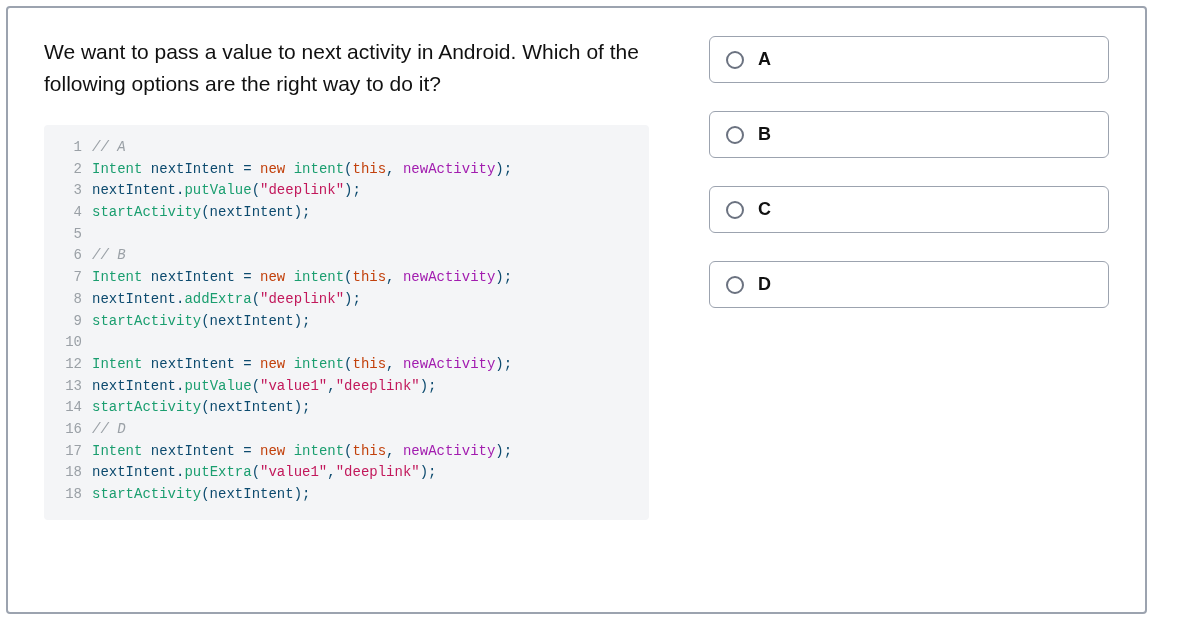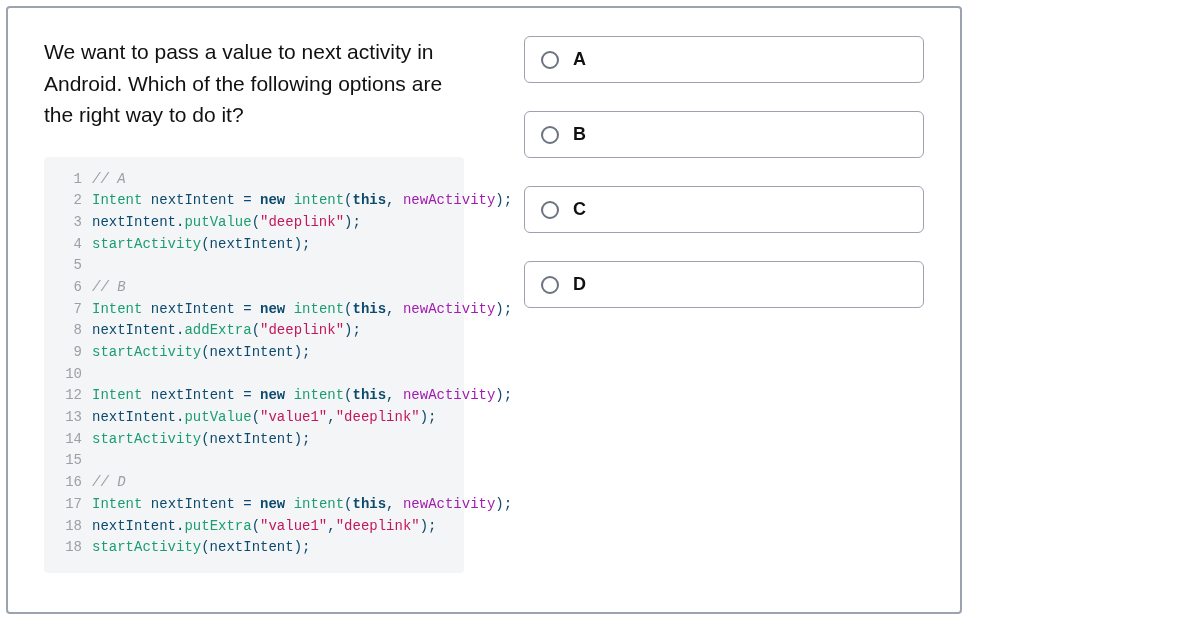--- a/index.html
+++ b/index.html
@@ -4,21 +4,21 @@
 <style>
   * { box-sizing: border-box; margin: 0; padding: 0; }
   body {
     font-family: -apple-system, BlinkMacSystemFont, "Segoe UI", Helvetica, Arial, sans-serif;
     background: #fff;
     padding: 6px;
   }
   .frame {
     border: 2px solid #9ca3af;
     border-radius: 4px;
-    width: 956px;
+    width: 1141px;
     height: 608px;
     padding: 28px 36px;
     display: flex;
     gap: 60px;
   }
   .left {
     flex: 1;
     min-width: 0;
   }
   .right {
@@ -47,21 +47,21 @@
   .ln {
     width: 24px;
     text-align: right;
     color: #9aa0a6;
     flex-shrink: 0;
     margin-right: 10px;
     user-select: none;
   }
   .tok-comment { color: #9aa0a6; font-style: italic; }
   .tok-type    { color: #1a9e6f; }
-  .tok-kw      { color: #0c4a6e; font-weight: bold; }
+  .tok-kw      { color: #c2410c; }
   .tok-ident   { color: #a21caf; }
   .tok-method  { color: #1a9e6f; }
   .tok-str     { color: #c2185b; }
   .tok-plain   { color: #0c4a6e; }
 
   .option {
     border: 1px solid #9ca3af;
     border-radius: 6px;
     padding: 12px 16px;
     display: flex;
@@ -97,21 +97,20 @@
         <div class="codeline"><span class="ln">4</span><span><span class="tok-method">startActivity</span><span class="tok-plain">(nextIntent);</span></span></div>
         <div class="codeline"><span class="ln">5</span><span><span class="tok-plain"></span></span></div>
         <div class="codeline"><span class="ln">6</span><span><span class="tok-comment">// B</span></span></div>
         <div class="codeline"><span class="ln">7</span><span><span class="tok-type">Intent</span><span class="tok-plain"> nextIntent = </span><span class="tok-kw">new</span><span class="tok-plain"> </span><span class="tok-method">intent</span><span class="tok-plain">(</span><span class="tok-kw">this</span><span class="tok-plain">, </span><span class="tok-ident">newActivity</span><span class="tok-plain">);</span></span></div>
         <div class="codeline"><span class="ln">8</span><span><span class="tok-plain">nextIntent.</span><span class="tok-method">addExtra</span><span class="tok-plain">(</span><span class="tok-str">"deeplink"</span><span class="tok-plain">);</span></span></div>
         <div class="codeline"><span class="ln">9</span><span><span class="tok-method">startActivity</span><span class="tok-plain">(nextIntent);</span></span></div>
         <div class="codeline"><span class="ln">10</span><span><span class="tok-plain"></span></span></div>
         <div class="codeline"><span class="ln">12</span><span><span class="tok-type">Intent</span><span class="tok-plain"> nextIntent = </span><span class="tok-kw">new</span><span class="tok-plain"> </span><span class="tok-method">intent</span><span class="tok-plain">(</span><span class="tok-kw">this</span><span class="tok-plain">, </span><span class="tok-ident">newActivity</span><span class="tok-plain">);</span></span></div>
         <div class="codeline"><span class="ln">13</span><span><span class="tok-plain">nextIntent.</span><span class="tok-method">putValue</span><span class="tok-plain">(</span><span class="tok-str">"value1"</span><span class="tok-plain">,</span><span class="tok-str">"deeplink"</span><span class="tok-plain">);</span></span></div>
         <div class="codeline"><span class="ln">14</span><span><span class="tok-method">startActivity</span><span class="tok-plain">(nextIntent);</span></span></div>
-        <div class="codeline"><span class="ln">15</span><span><span class="tok-plain"></span></span></div>
         <div class="codeline"><span class="ln">16</span><span><span class="tok-comment">// D</span></span></div>
         <div class="codeline"><span class="ln">17</span><span><span class="tok-type">Intent</span><span class="tok-plain"> nextIntent = </span><span class="tok-kw">new</span><span class="tok-plain"> </span><span class="tok-method">intent</span><span class="tok-plain">(</span><span class="tok-kw">this</span><span class="tok-plain">, </span><span class="tok-ident">newActivity</span><span class="tok-plain">);</span></span></div>
         <div class="codeline"><span class="ln">18</span><span><span class="tok-plain">nextIntent.</span><span class="tok-method">putExtra</span><span class="tok-plain">(</span><span class="tok-str">"value1"</span><span class="tok-plain">,</span><span class="tok-str">"deeplink"</span><span class="tok-plain">);</span></span></div>
         <div class="codeline"><span class="ln">18</span><span><span class="tok-method">startActivity</span><span class="tok-plain">(nextIntent);</span></span></div>
       </div>
   </div>
   <div class="right" id="options">
       <div class="option">
         <span class="radio"></span>
         <span class="opt-label">A</span>

